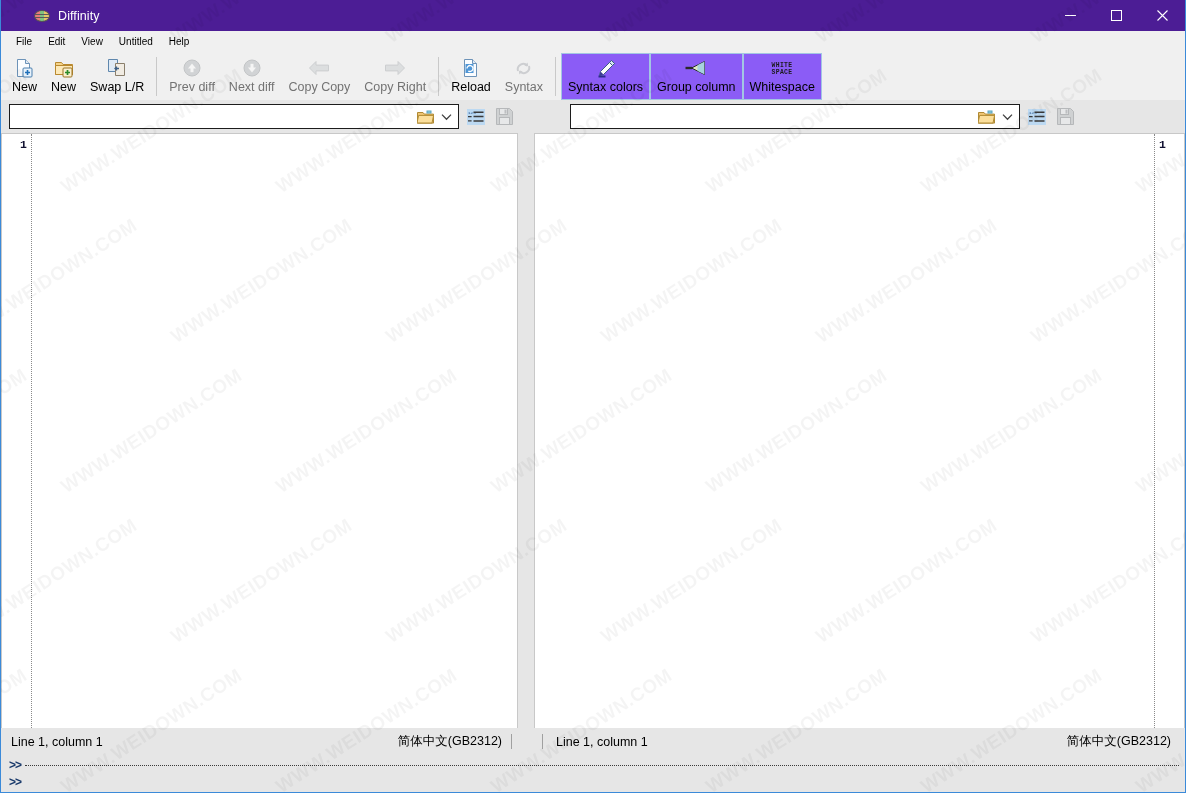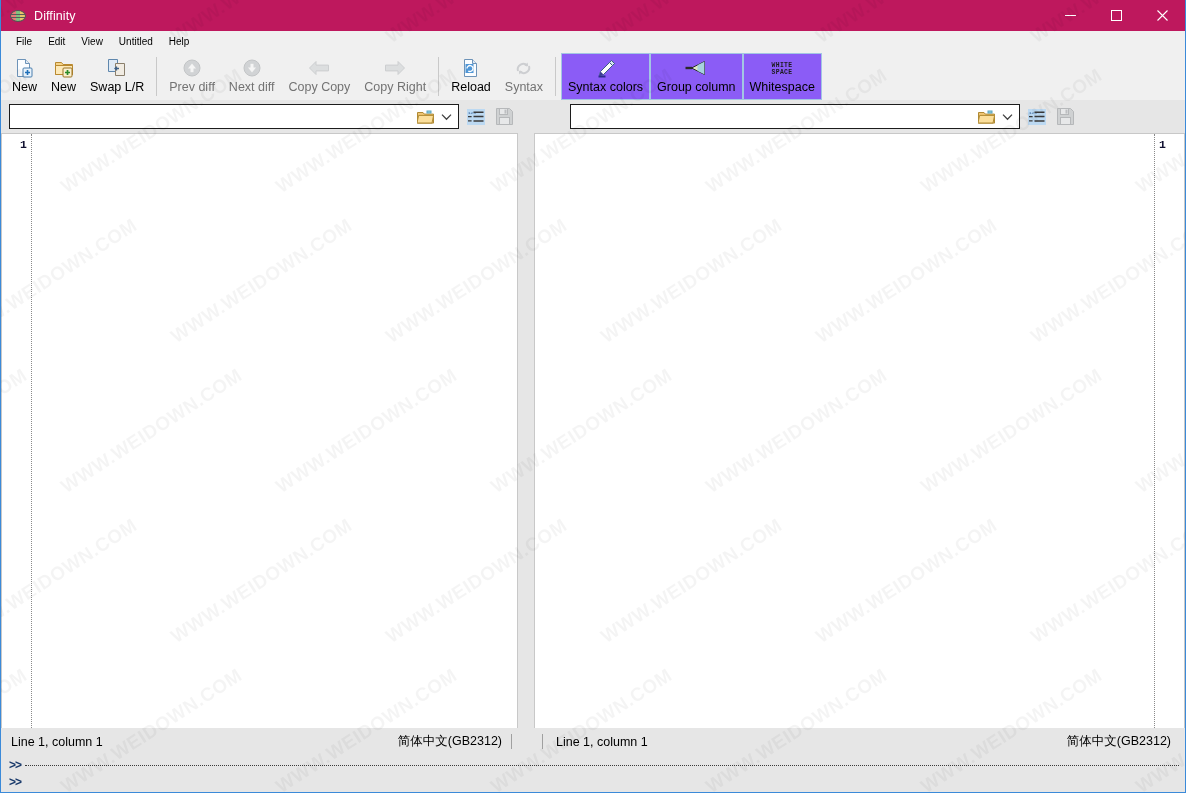--- a/index.html
+++ b/index.html
@@ -15,24 +15,24 @@
     display: flex; flex-direction: column;
     background: #e6e6e6;
     border: 1px solid #3b8ad9;
     border-top: none;
     overflow: hidden;
   }
 
   
   .titlebar {
     height: 31px; flex: 0 0 31px;
-    background: #be185d;
+    background: #4c1d95;
     display: flex; align-items: center;
     color: #ffffff;
-    position: relative; z-index: 5;
+    position: relative; z-index: 5; padding-left: 24px;
   }
   .app-icon {
     width: 16px; height: 16px; margin-left: 9px; margin-right: 8px;
     position: relative; flex: 0 0 16px;
   }
   .app-icon .disc {
     position: absolute; left: 0; top: 2px;
     width: 16px; height: 12px; border-radius: 50%;
     background: linear-gradient(90deg,#e87b7b 0 33%, #7fc47f 33% 66%, #e8c46a 66% 100%);
     border: 1px solid #555;

